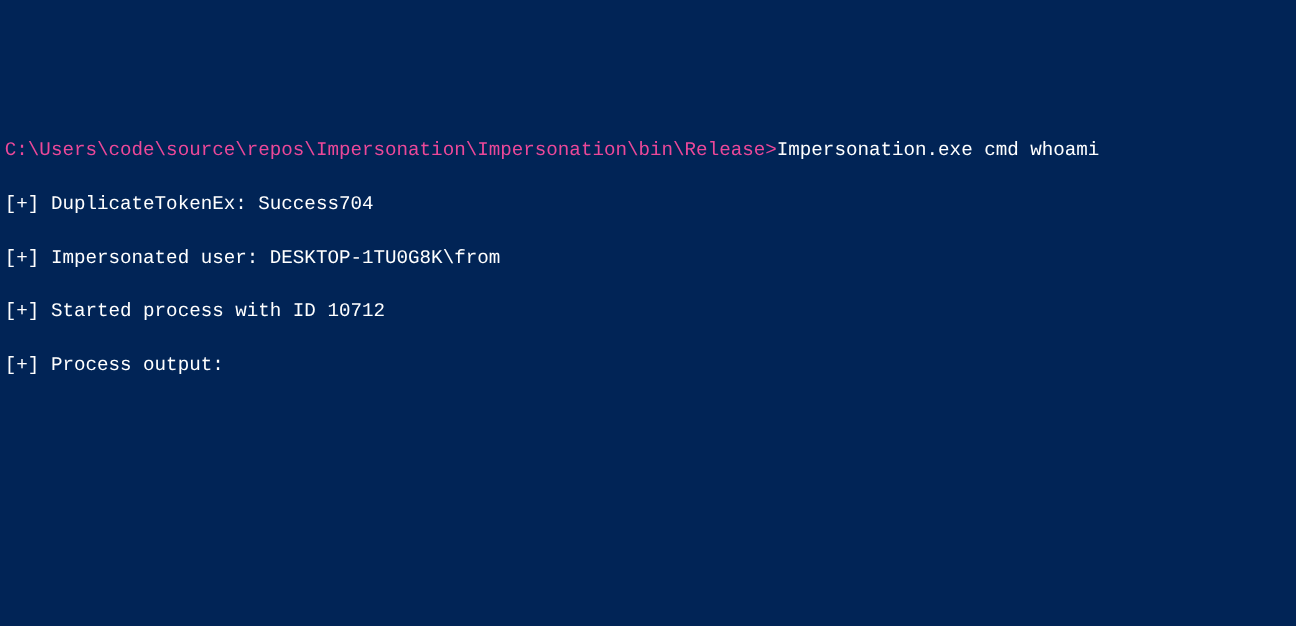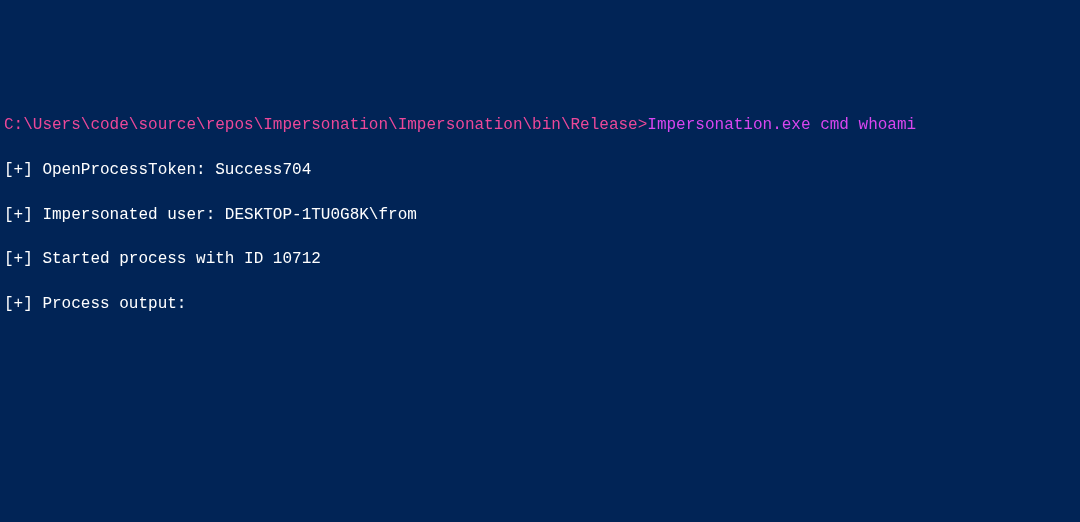--- a/index.html
+++ b/index.html
@@ -23,32 +23,32 @@
       width: 100%;
       height: 100%;
     }
     .line {
       display: block;
     }
     .prompt-path {
       color: #ec4899;
     }
     .cmd {
-      color: #d946ef;
+      color: #ffffff;
       margin-top: 20px;
     }
   </style>
 </head>
 <body>
 
 
 
 <div class="terminal">
 <span class="line"><span class="prompt-path">C:\Users\code\source\repos\Impersonation\Impersonation\bin\Release&gt;</span><span class="cmd">Impersonation.exe cmd whoami</span></span>
-<span class="line">[+] OpenProcessToken: Success704</span>
+<span class="line">[+] DuplicateTokenEx: Success704</span>
 <span class="line">[+] Impersonated user: DESKTOP-1TU0G8K\from</span>
 <span class="line">[+] Started process with ID 10712</span>
 <span class="line">[+] Process output:</span>
 
 
 
 
 
 
 

